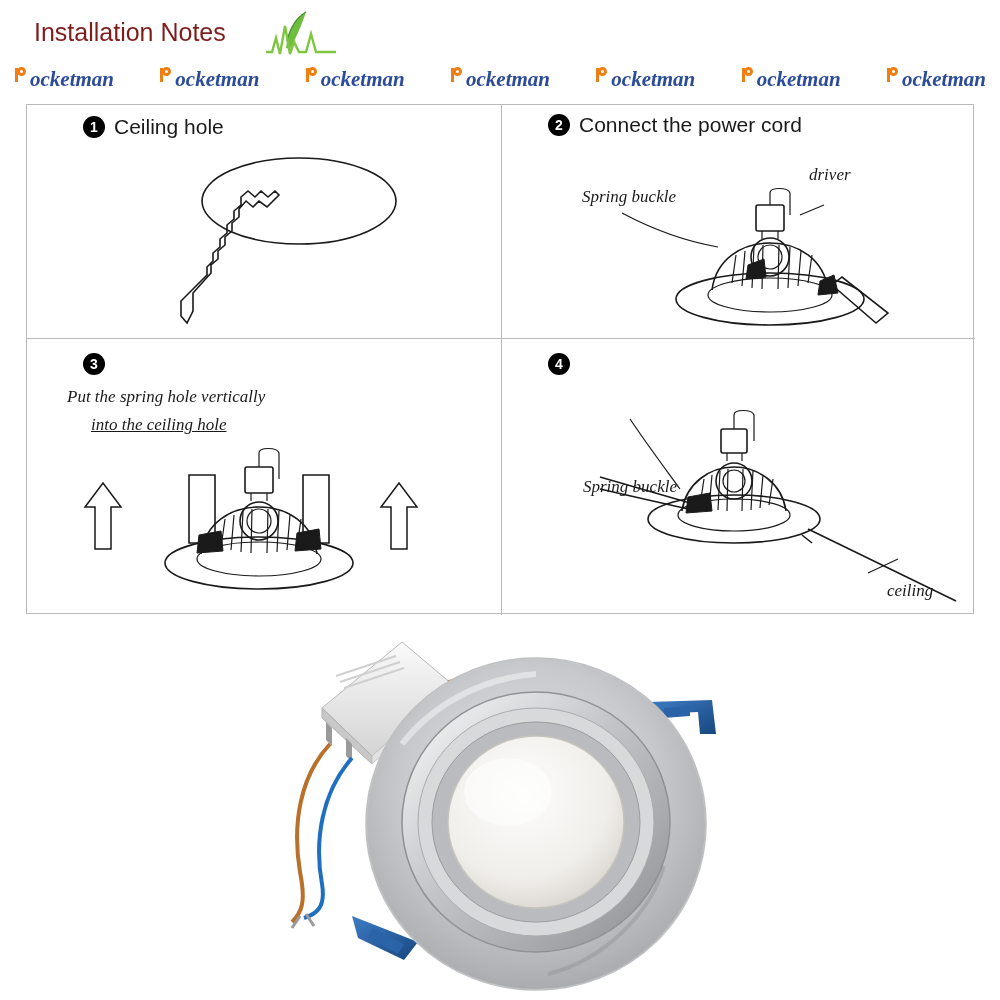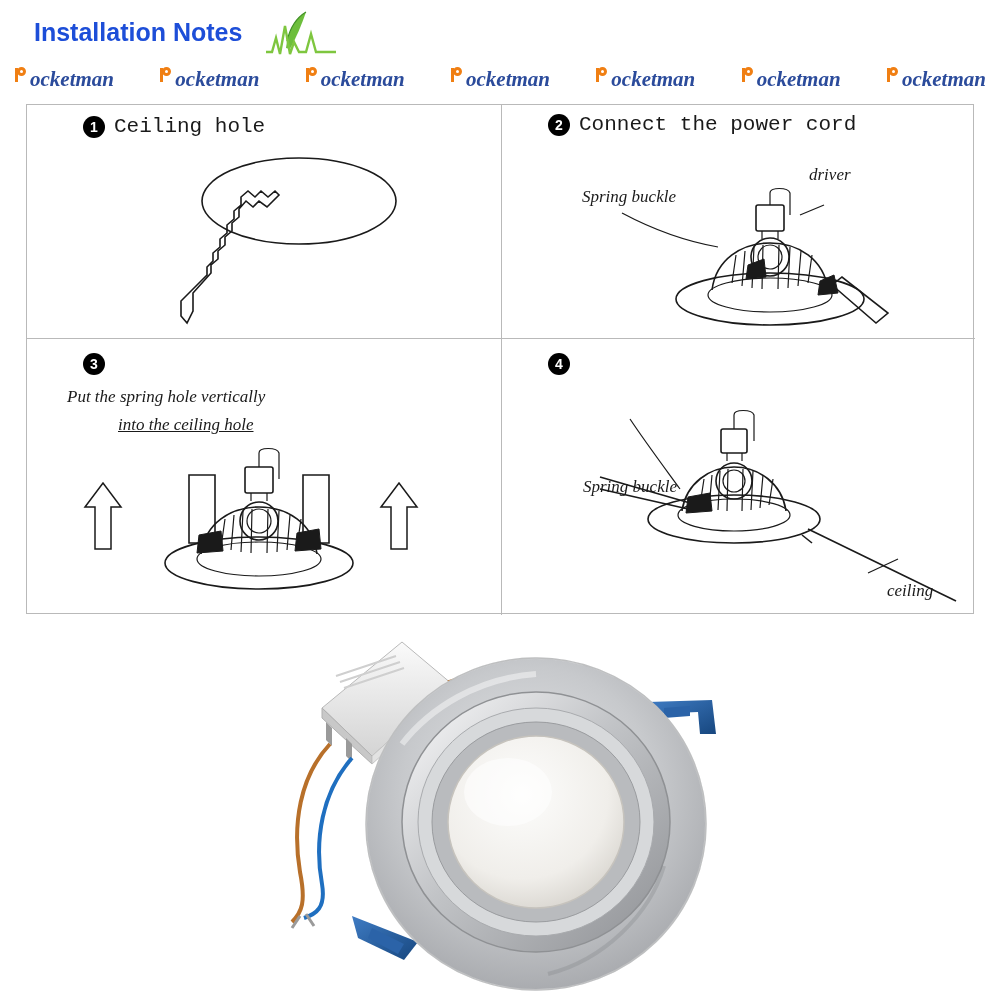--- a/index.html
+++ b/index.html
@@ -21,22 +21,22 @@
     left: 0; top: 0;
     width: 1000px;
     height: 58px;
   }
   #header-title {
     position: absolute;
     left: 34px;
     top: 18px;
     font-family: "Liberation Sans", sans-serif;
     font-size: 25px;
-    font-weight: bold;
-    color: #1d4ed8;
+    font-weight: normal;
+    color: #7f1d1d;
     letter-spacing: 0px;
     white-space: nowrap;
   }
   #leaf-icon {
     position: absolute;
     left: 266px;
     top: 8px;
     width: 70px;
     height: 48px;
   }
@@ -147,21 +147,21 @@
     color: #ffffff;
     font-family: "Liberation Sans", sans-serif;
     font-size: 14px;
     font-weight: bold;
     line-height: 22px;
     text-align: center;
     margin-right: 9px;
     flex: none;
   }
   .step-title {
-    font-family: Liberation Mono, monospace;
+    font-family: Liberation Sans, sans-serif;
     font-size: 21px;
     color: #1a1a1a;
   }
 
   .cap {
     position: absolute;
     font-family: "Liberation Serif", serif;
     font-style: italic;
     font-size: 17px;
     color: #1a1a1a;
@@ -283,21 +283,21 @@
       <path class="ln" d="M300 100 L344 138 L356 128 L310 92 Z"></path>
     </svg>
   </div>
 
   <div class="quad" id="quad-3">
     <div class="step-head" style="left:56px; top:14px;">
       <span class="step-num">3</span>
       <span class="step-title"></span>
     </div>
     <div class="cap" style="left:40px; top:48px;">Put the spring hole vertically</div>
-    <div class="cap underline" style="left:91px; top:76px;">into the ceiling hole</div>
+    <div class="cap underline" style="left:64px; top:76px;">into the ceiling hole</div>
 
     <svg width="430" height="200" style="position:absolute; left:18px; top:84px;">
 
       <ellipse cx="214" cy="140" rx="94" ry="26" class="ln"></ellipse>
       <ellipse cx="214" cy="136" rx="62" ry="17" class="ln-thin"></ellipse>
 
       <path class="ln" d="M156 131 C160 100 186 84 214 84 C242 84 268 100 272 131"></path>
 
       <path class="ln-thin" d="M176 124 L180 96 M186 127 L189 92 M196 129 L198 88 M206 130 L207 86
                                M222 130 L223 86 M232 129 L234 88 M242 127 L245 92 M252 124 L256 96"></path>

